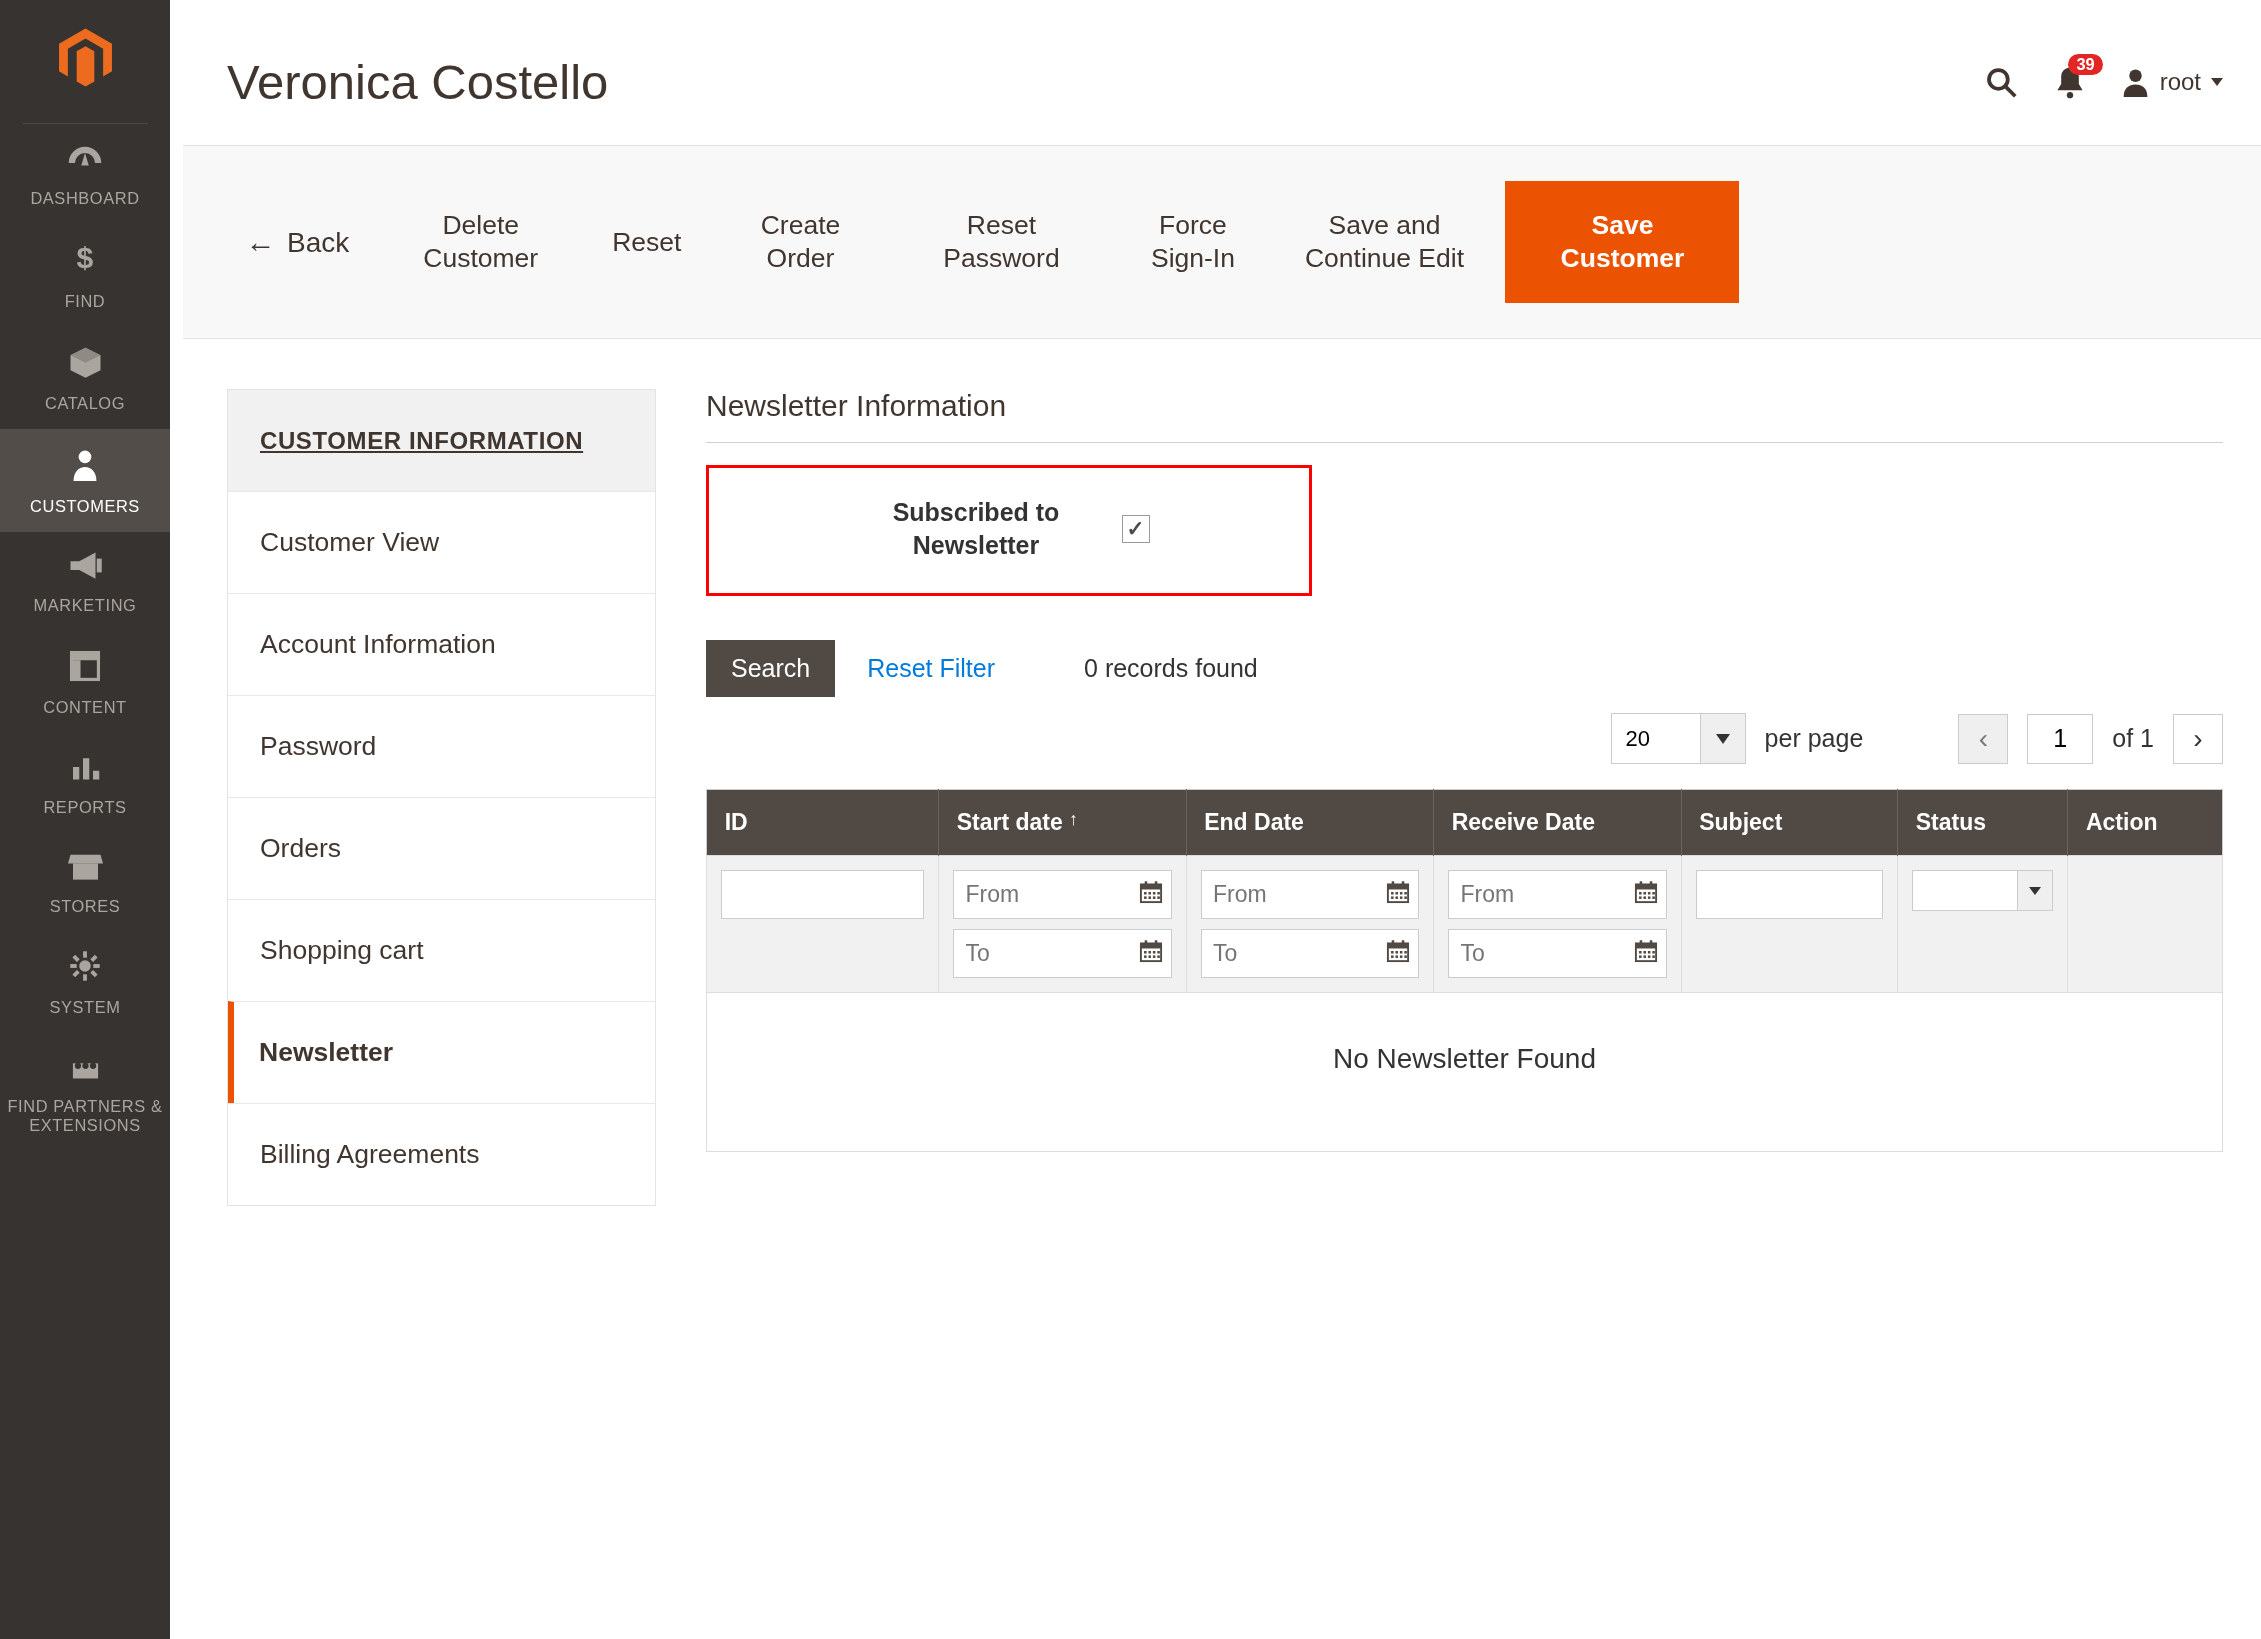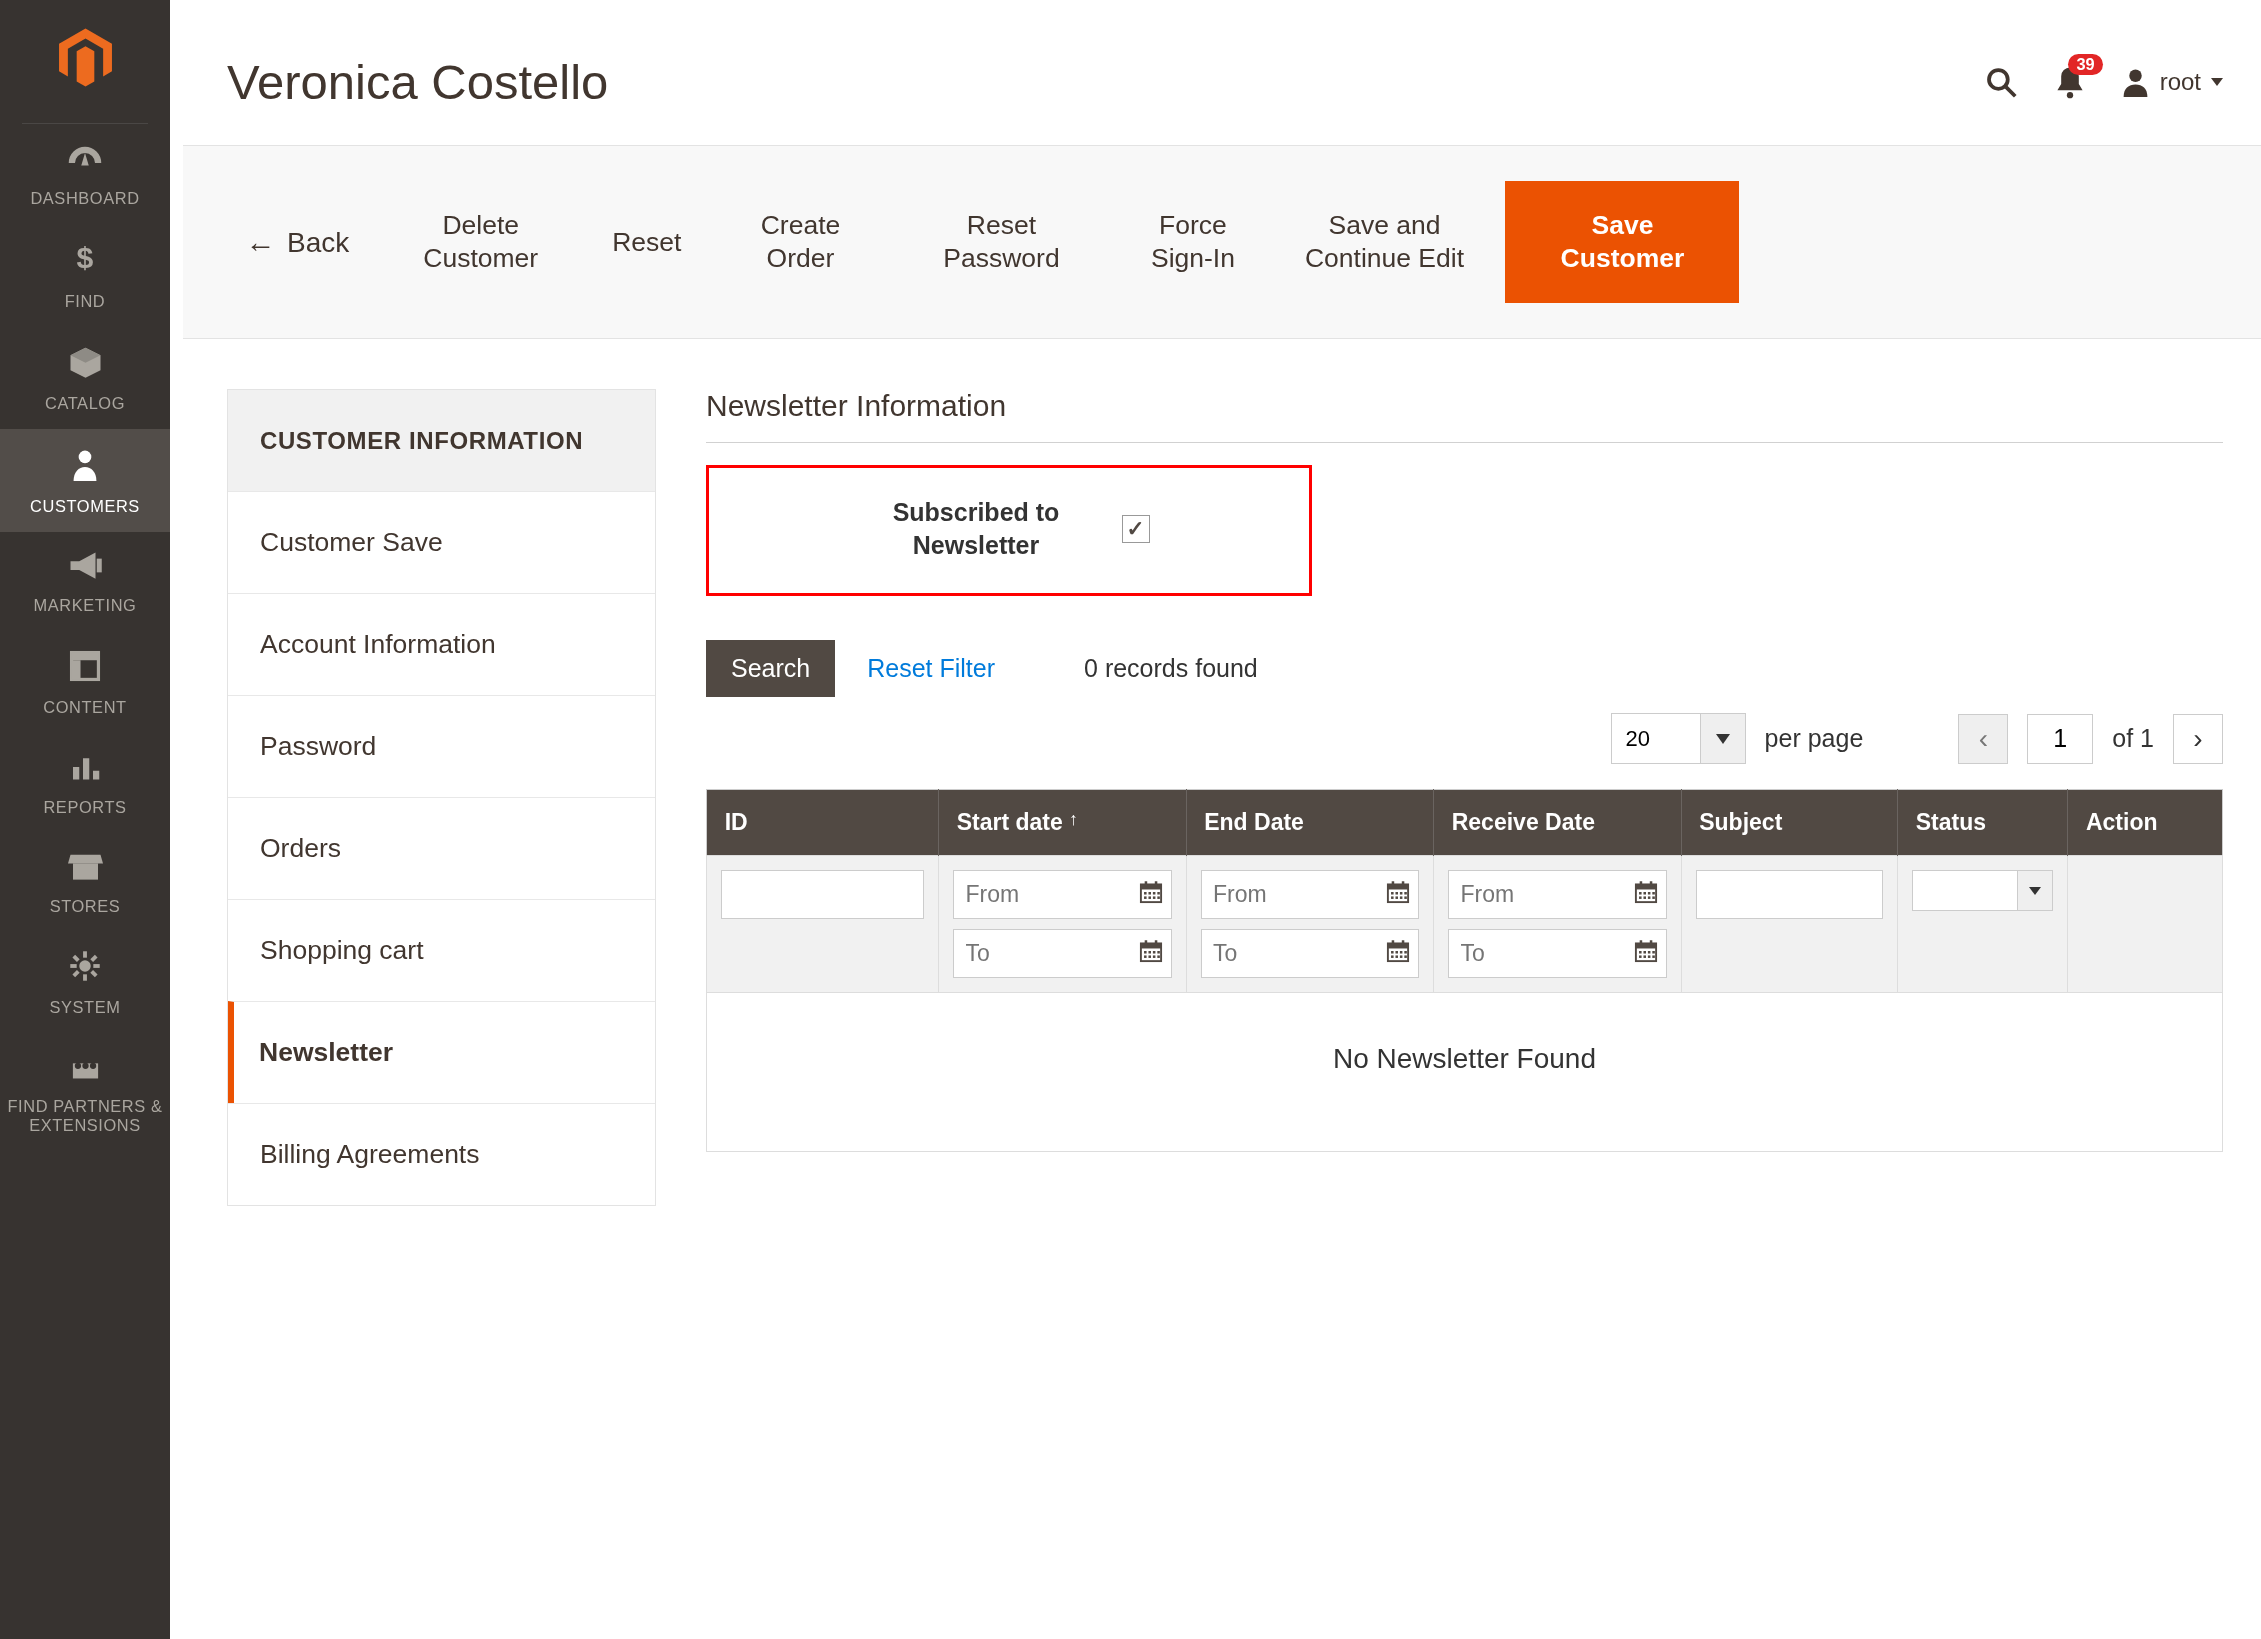--- a/index.html
+++ b/index.html
@@ -53,21 +53,21 @@
   }
   .action-btn.back { flex-direction:row; gap:11.4px; font-size:28px; padding-left:38px;}
   .action-btn.primary {
     background:#eb5202; color:#fff; font-weight:600; padding:28px 35px; margin-left:11px; margin-right:32px;
   }
   .arrow-left { font-size:30px; line-height:1; }
 
   
   .content-cols { display:flex; padding:50px 38px 0 57px; gap:50px; align-items:flex-start;}
   .side-tabs { width:429px; background:#fff; border:0.6px solid #e3e3e3;}
-  .side-tabs-header { background:#f1f1f1; padding:35px 32px; font-size:24px; font-weight:700; letter-spacing:0.6px; color:#41362f; line-height:1.3;}
+  .side-tabs-header { background:#f1f1f1; padding:35px 32px; font-size:24px; font-weight:700; letter-spacing:0.6px; color:#41362f; line-height:1.3;text-decoration:underline;}
   .tab-item { padding:35px 32px; font-size:26.5px; color:#41362f; border-top:0.6px solid #e8e8e8; cursor:pointer;}
   .tab-item.active { border-left:6.3px solid #eb5202; font-weight:600; padding-left:25px; background:#fff;}
 
   .content-right { flex:1; min-width:0;}
   .section-title { font-size:30px; color:#41362f; padding-bottom:19px; border-bottom:0.6px solid #d1d1d1; margin-bottom:22px;}
 
   .highlight-box { border:3.2px solid #ff0000; padding:28px 38px 32px; margin-bottom:44px; width:606px; max-width:100%;}
   .field-row { display:flex; align-items:center; justify-content:center; gap:38px;}
   .field-label { font-size:25px; color:#333; font-weight:600; text-align:center; line-height:1.3;}
   .checkbox { width:28px; height:28px; border:1.3px solid #999; display:inline-flex; align-items:center; justify-content:center; background:#fff;}
@@ -261,21 +261,21 @@
       </button>
     <button class="action-btn primary">
         <span style="max-width:164px">Save Customer</span>
       </button>
   </div>
 
   <div class="content-cols">
 
     <div class="side-tabs">
       <div class="side-tabs-header">CUSTOMER INFORMATION</div>
-      <div class="tab-item"><span>Customer Save</span></div>
+      <div class="tab-item"><span>Customer View</span></div>
       <div class="tab-item"><span>Account Information</span></div>
       <div class="tab-item"><span>Password</span></div>
       <div class="tab-item"><span>Orders</span></div>
       <div class="tab-item"><span>Shopping cart</span></div>
       <div class="tab-item active"><span>Newsletter</span></div>
       <div class="tab-item"><span>Billing Agreements</span></div>
     </div>
 
     <div class="content-right">
       <div class="section-title">Newsletter Information</div>

